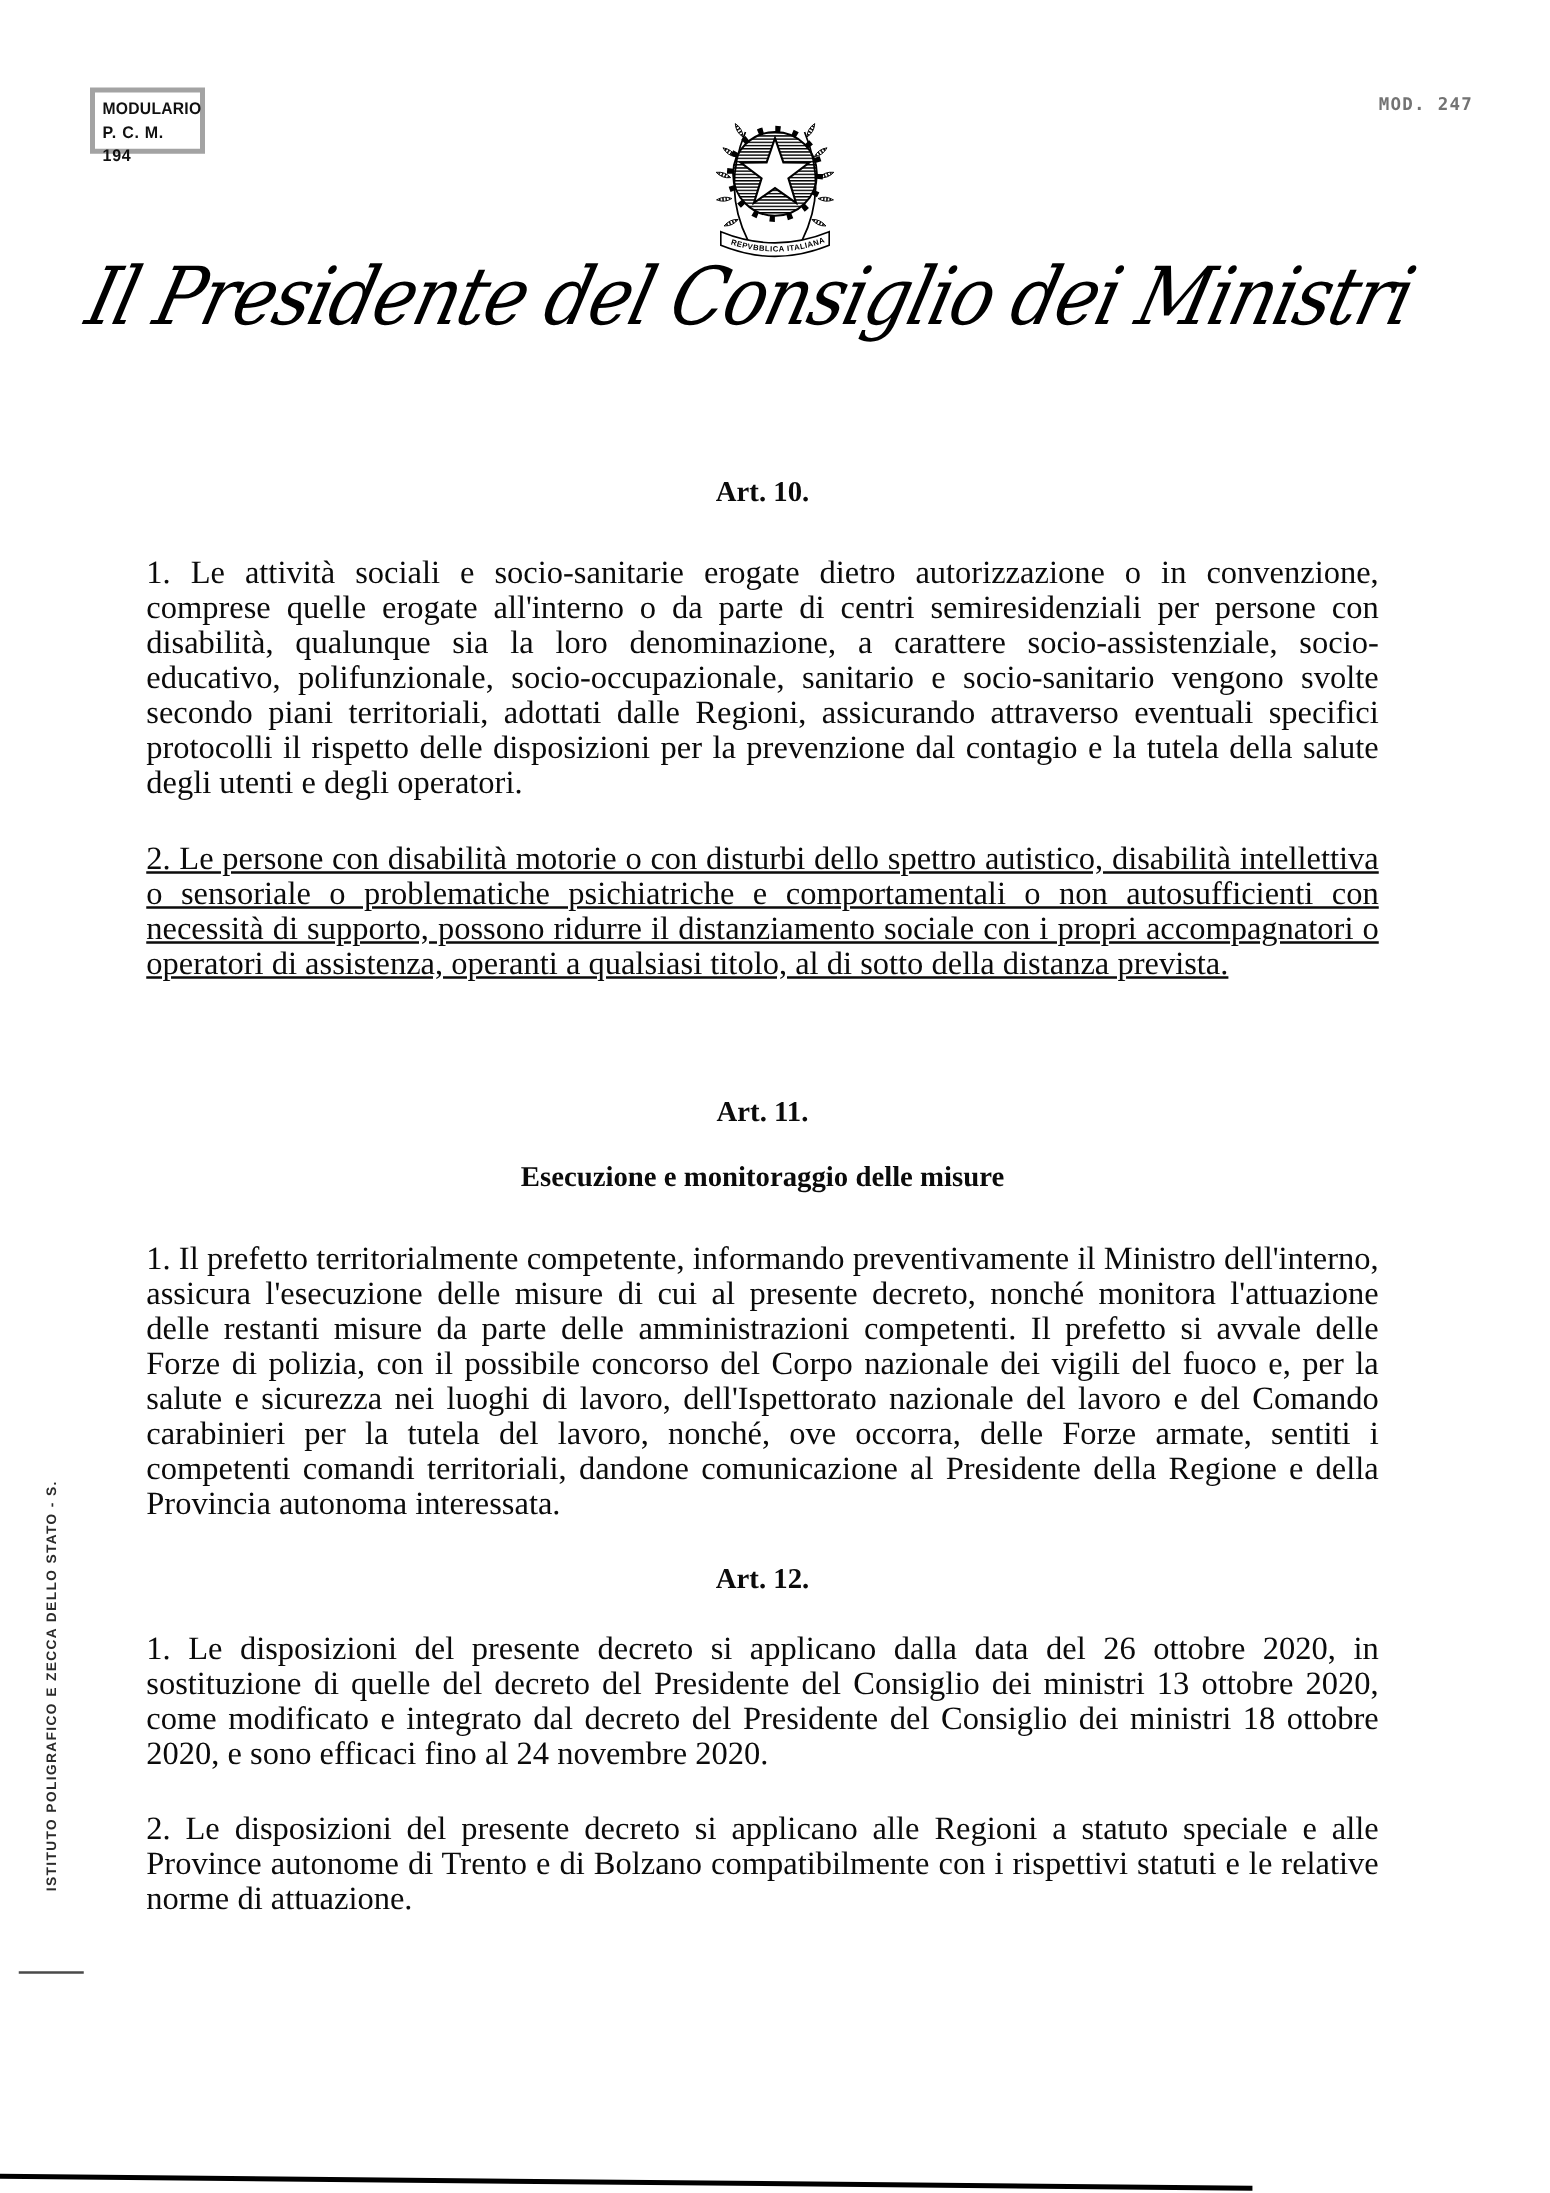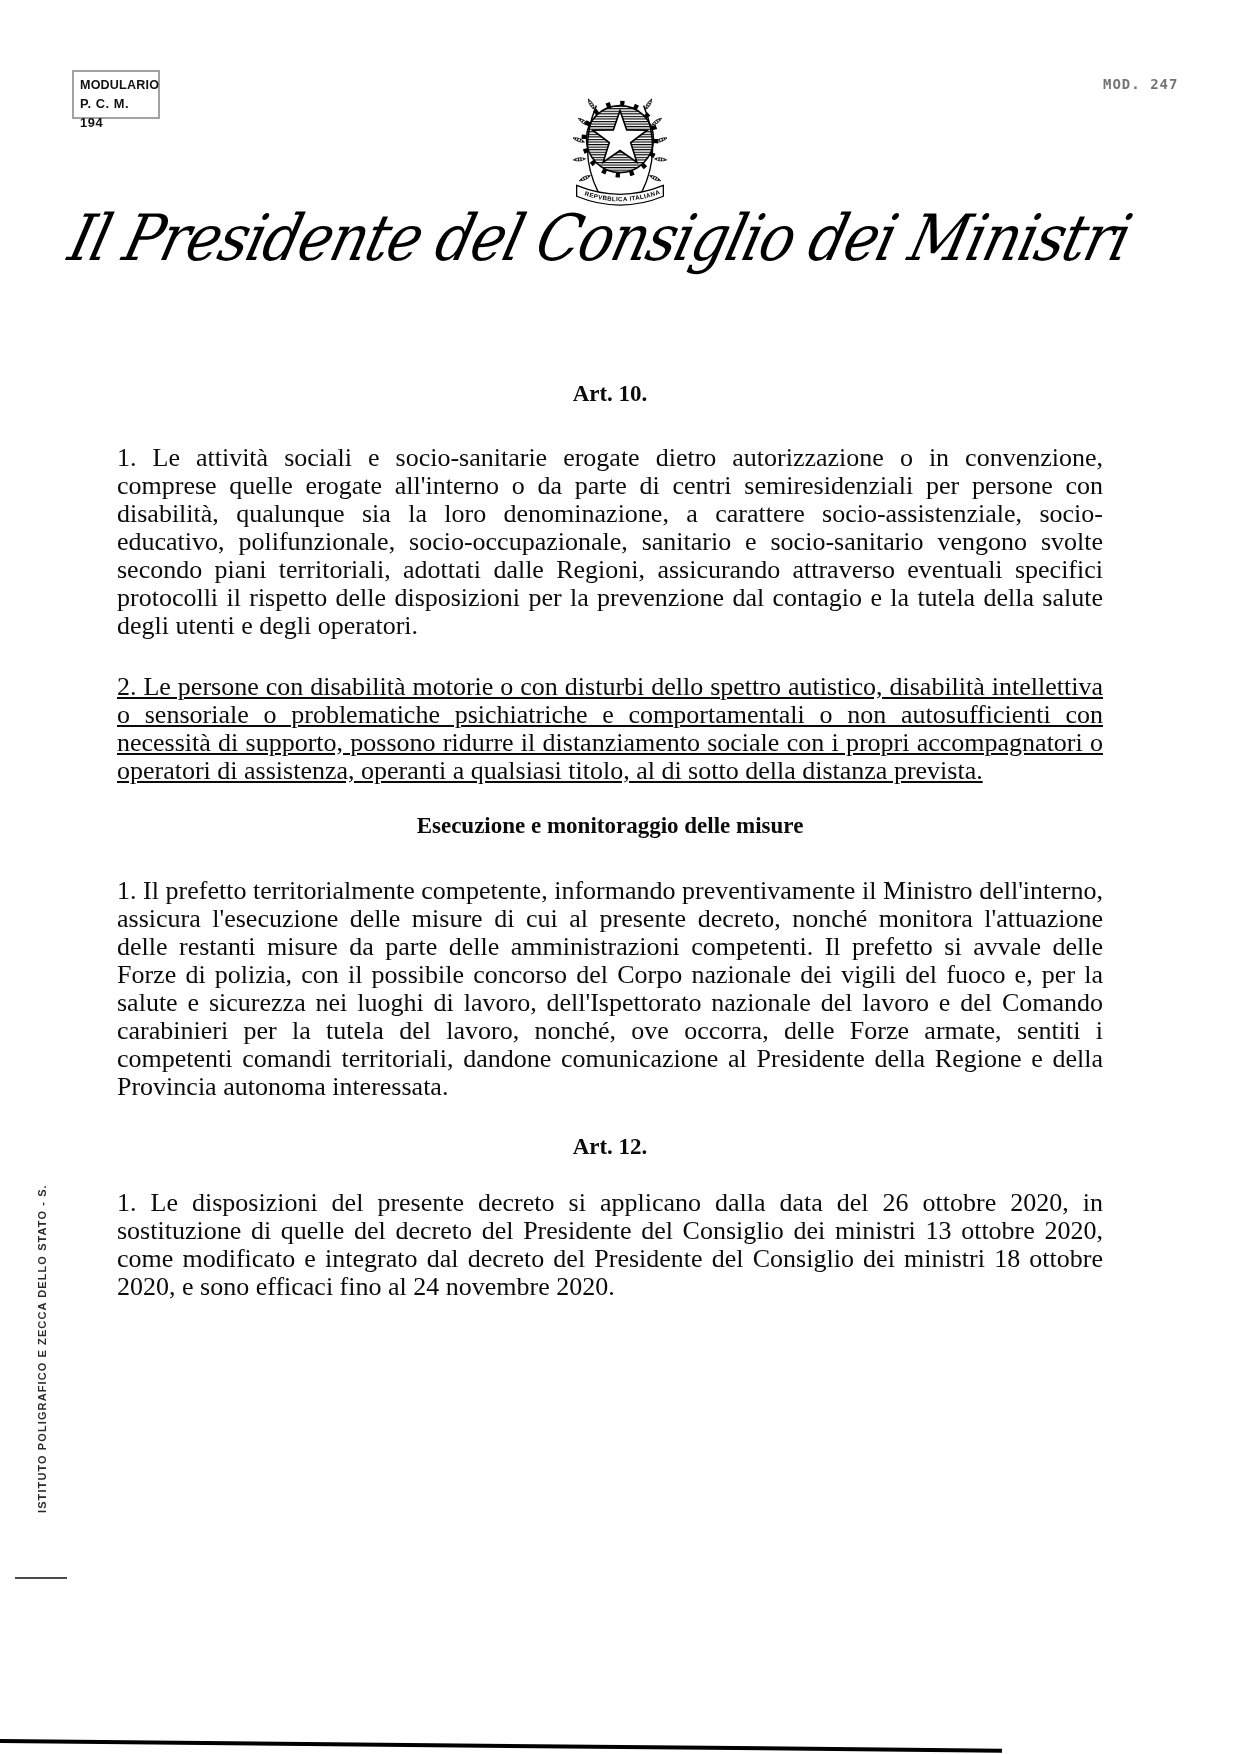--- a/index.html
+++ b/index.html
@@ -10,21 +10,21 @@
     position: relative;
     font-family: "Liberation Serif", serif;
     color: #0b0b0b;
     overflow: hidden;
   }
 
   
   .modulario-box {
     position: absolute; left: 72px; top: 70px;
     width: 76px; height: 40px;
-    border: 2px solid #a3a3a3;
+    border: 4px solid #a3a3a3;
     padding: 3px 2px 2px 6px;
     box-sizing: content-box;
     font-family: "Liberation Sans", sans-serif;
     font-weight: bold; color: #111;
   }
   .modulario-box .l1 { font-size: 13.5px; line-height: 19px; letter-spacing: 0.2px; transform: scaleX(0.93); transform-origin: left; }
   .modulario-box .l2 { font-size: 13.5px; line-height: 19px; letter-spacing: 0.6px; transform: scaleX(0.95); transform-origin: left; }
 
   
   .mod-ref {
@@ -159,27 +159,29 @@
 
 <div class="doc">
 
   <section>
     <h2 class="art-number">Art. 10.</h2>
     <p class="a10-p1">1. Le attività sociali e socio-sanitarie erogate dietro autorizzazione o in convenzione, comprese quelle erogate all'interno o da parte di centri semiresidenziali per persone con disabilità, qualunque sia la loro denominazione, a carattere socio-assistenziale, socio-educativo, polifunzionale, socio-occupazionale, sanitario e socio-sanitario vengono svolte secondo piani territoriali, adottati dalle Regioni, assicurando attraverso eventuali specifici protocolli il rispetto delle disposizioni per la prevenzione dal contagio e la tutela della salute degli utenti e degli operatori.</p>
     <p class="a10-p2">2. Le persone con disabilità motorie o con disturbi dello spettro autistico, disabilità intellettiva o sensoriale o problematiche psichiatriche e comportamentali o non autosufficienti con necessità di supporto, possono ridurre il distanziamento sociale con i propri accompagnatori o operatori di assistenza, operanti a qualsiasi titolo, al di sotto della distanza prevista.</p>
   </section>
 
   <section>
+    <h2 class="art-number a11-number">Art. 11.</h2>
     <h3 class="art-title mt-number-to-title">Esecuzione e monitoraggio delle misure</h3>
     <p class="a11-p1">1. Il prefetto territorialmente competente, informando preventivamente il Ministro dell'interno, assicura l'esecuzione delle misure di cui al presente decreto, nonché monitora l'attuazione delle restanti misure da parte delle amministrazioni competenti. Il prefetto si avvale delle Forze di polizia, con il possibile concorso del Corpo nazionale dei vigili del fuoco e, per la salute e sicurezza nei luoghi di lavoro, dell'Ispettorato nazionale del lavoro e del Comando carabinieri per la tutela del lavoro, nonché, ove occorra, delle Forze armate, sentiti i competenti comandi territoriali, dandone comunicazione al Presidente della Regione e della Provincia autonoma interessata.</p>
   </section>
 
   <section>
     <h2 class="art-number a12-number">Art. 12.</h2>
     <p class="a12-p1">1. Le disposizioni del presente decreto si applicano dalla data del 26 ottobre 2020, in sostituzione di quelle del decreto del Presidente del Consiglio dei ministri 13 ottobre 2020, come modificato e integrato dal decreto del Presidente del Consiglio dei ministri 18 ottobre 2020, e sono efficaci fino al 24 novembre 2020.</p>
+    <p class="a12-p2">2. Le disposizioni del presente decreto si applicano alle Regioni a statuto speciale e alle Province autonome di Trento e di Bolzano compatibilmente con i rispettivi statuti e le relative norme di attuazione.</p>
   </section>
 
 </div>
 
 <div class="margin-stamp">ISTITUTO POLIGRAFICO E ZECCA DELLO STATO - S.</div>
 
 <div class="margin-dash"></div>
 
 <div class="scan-edge"></div>
 

